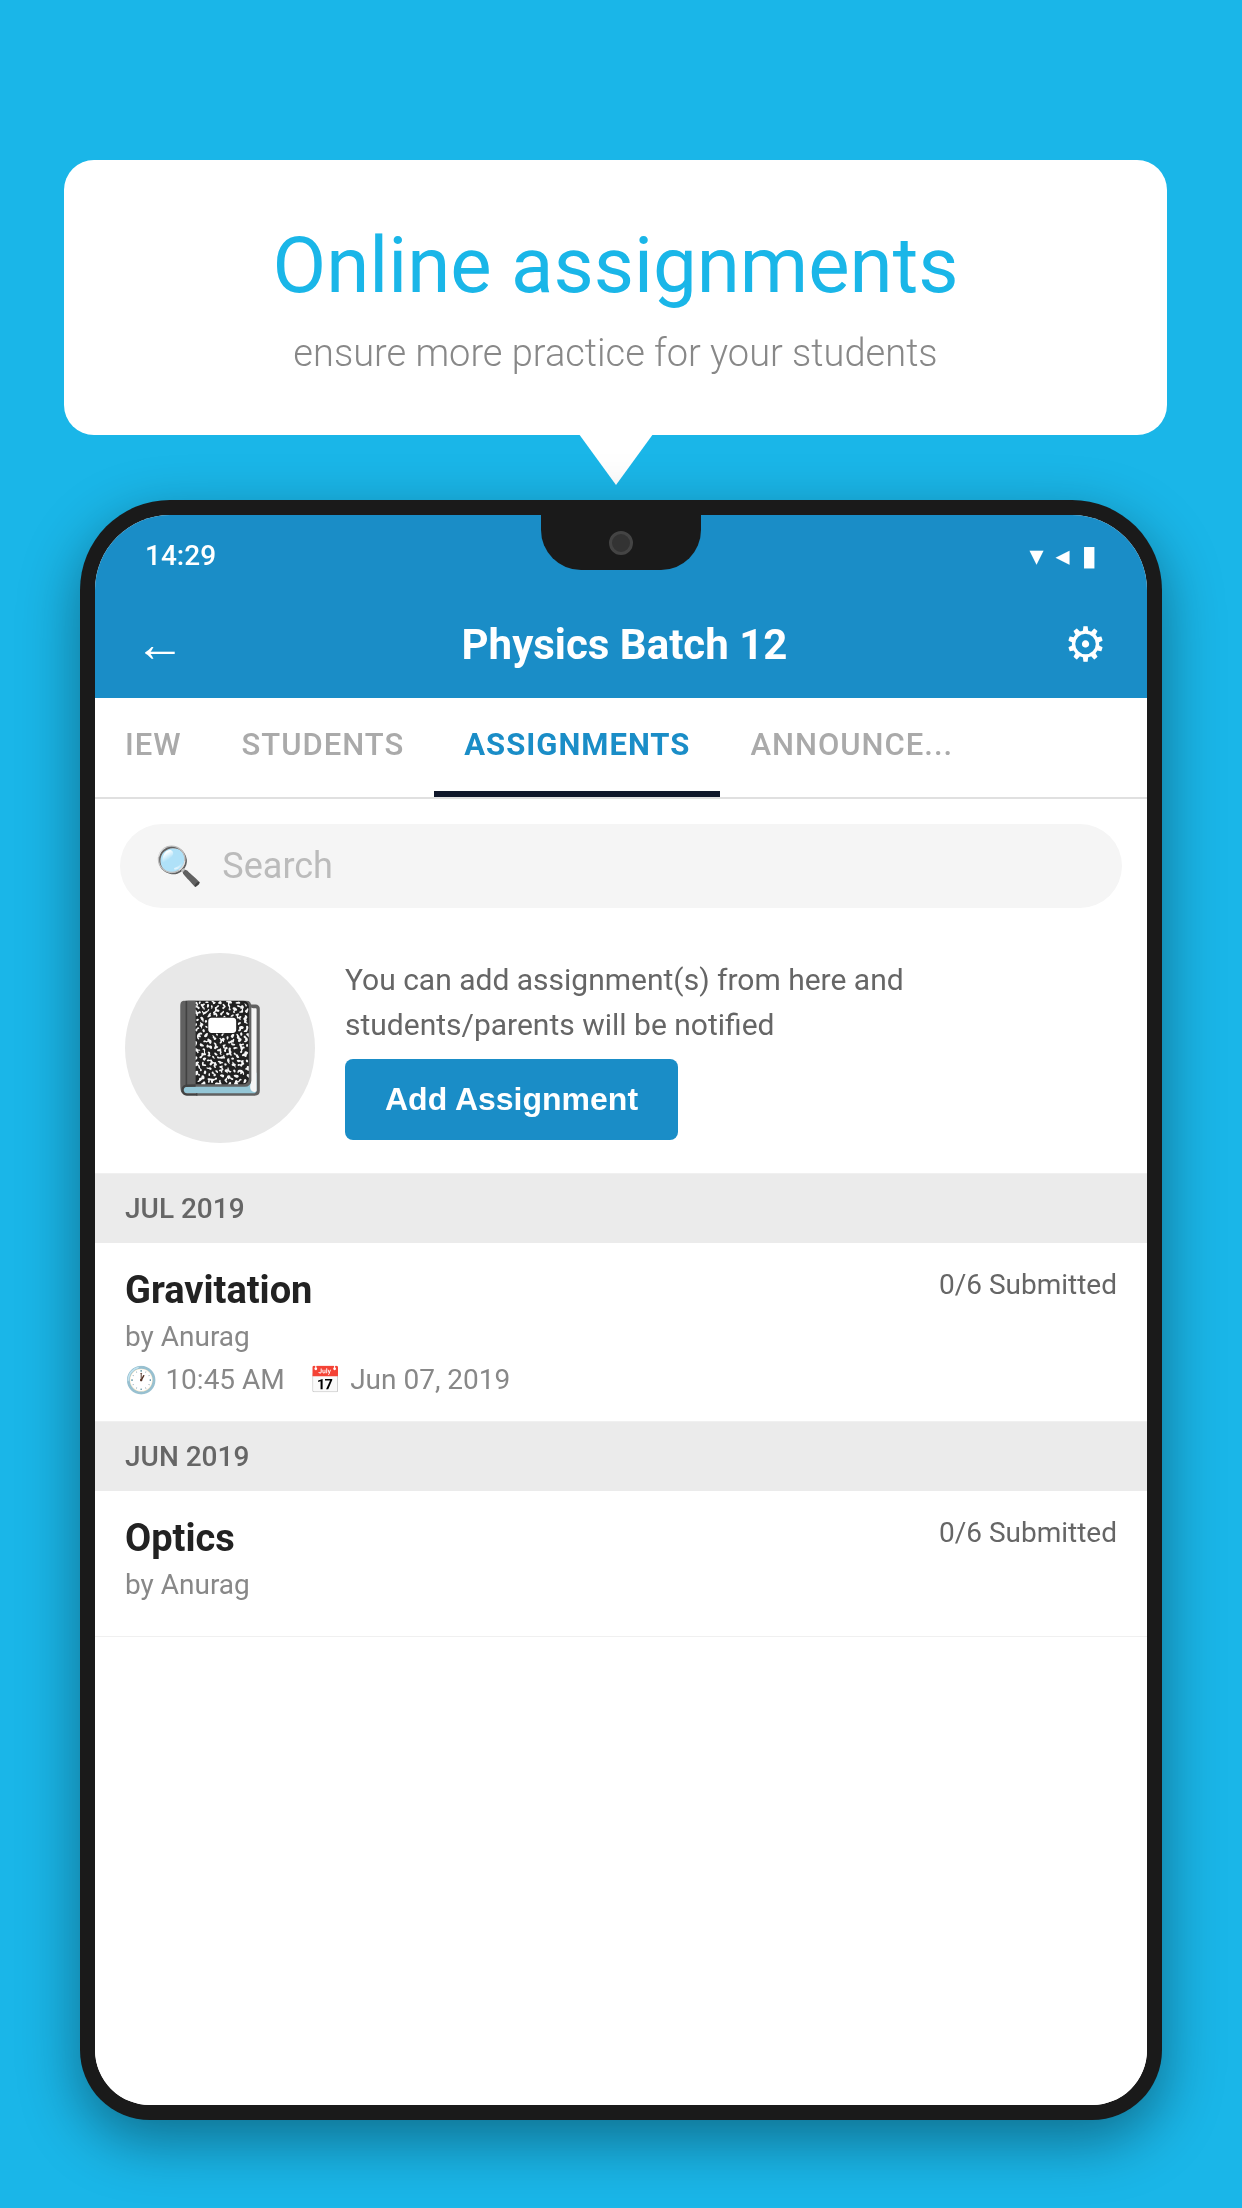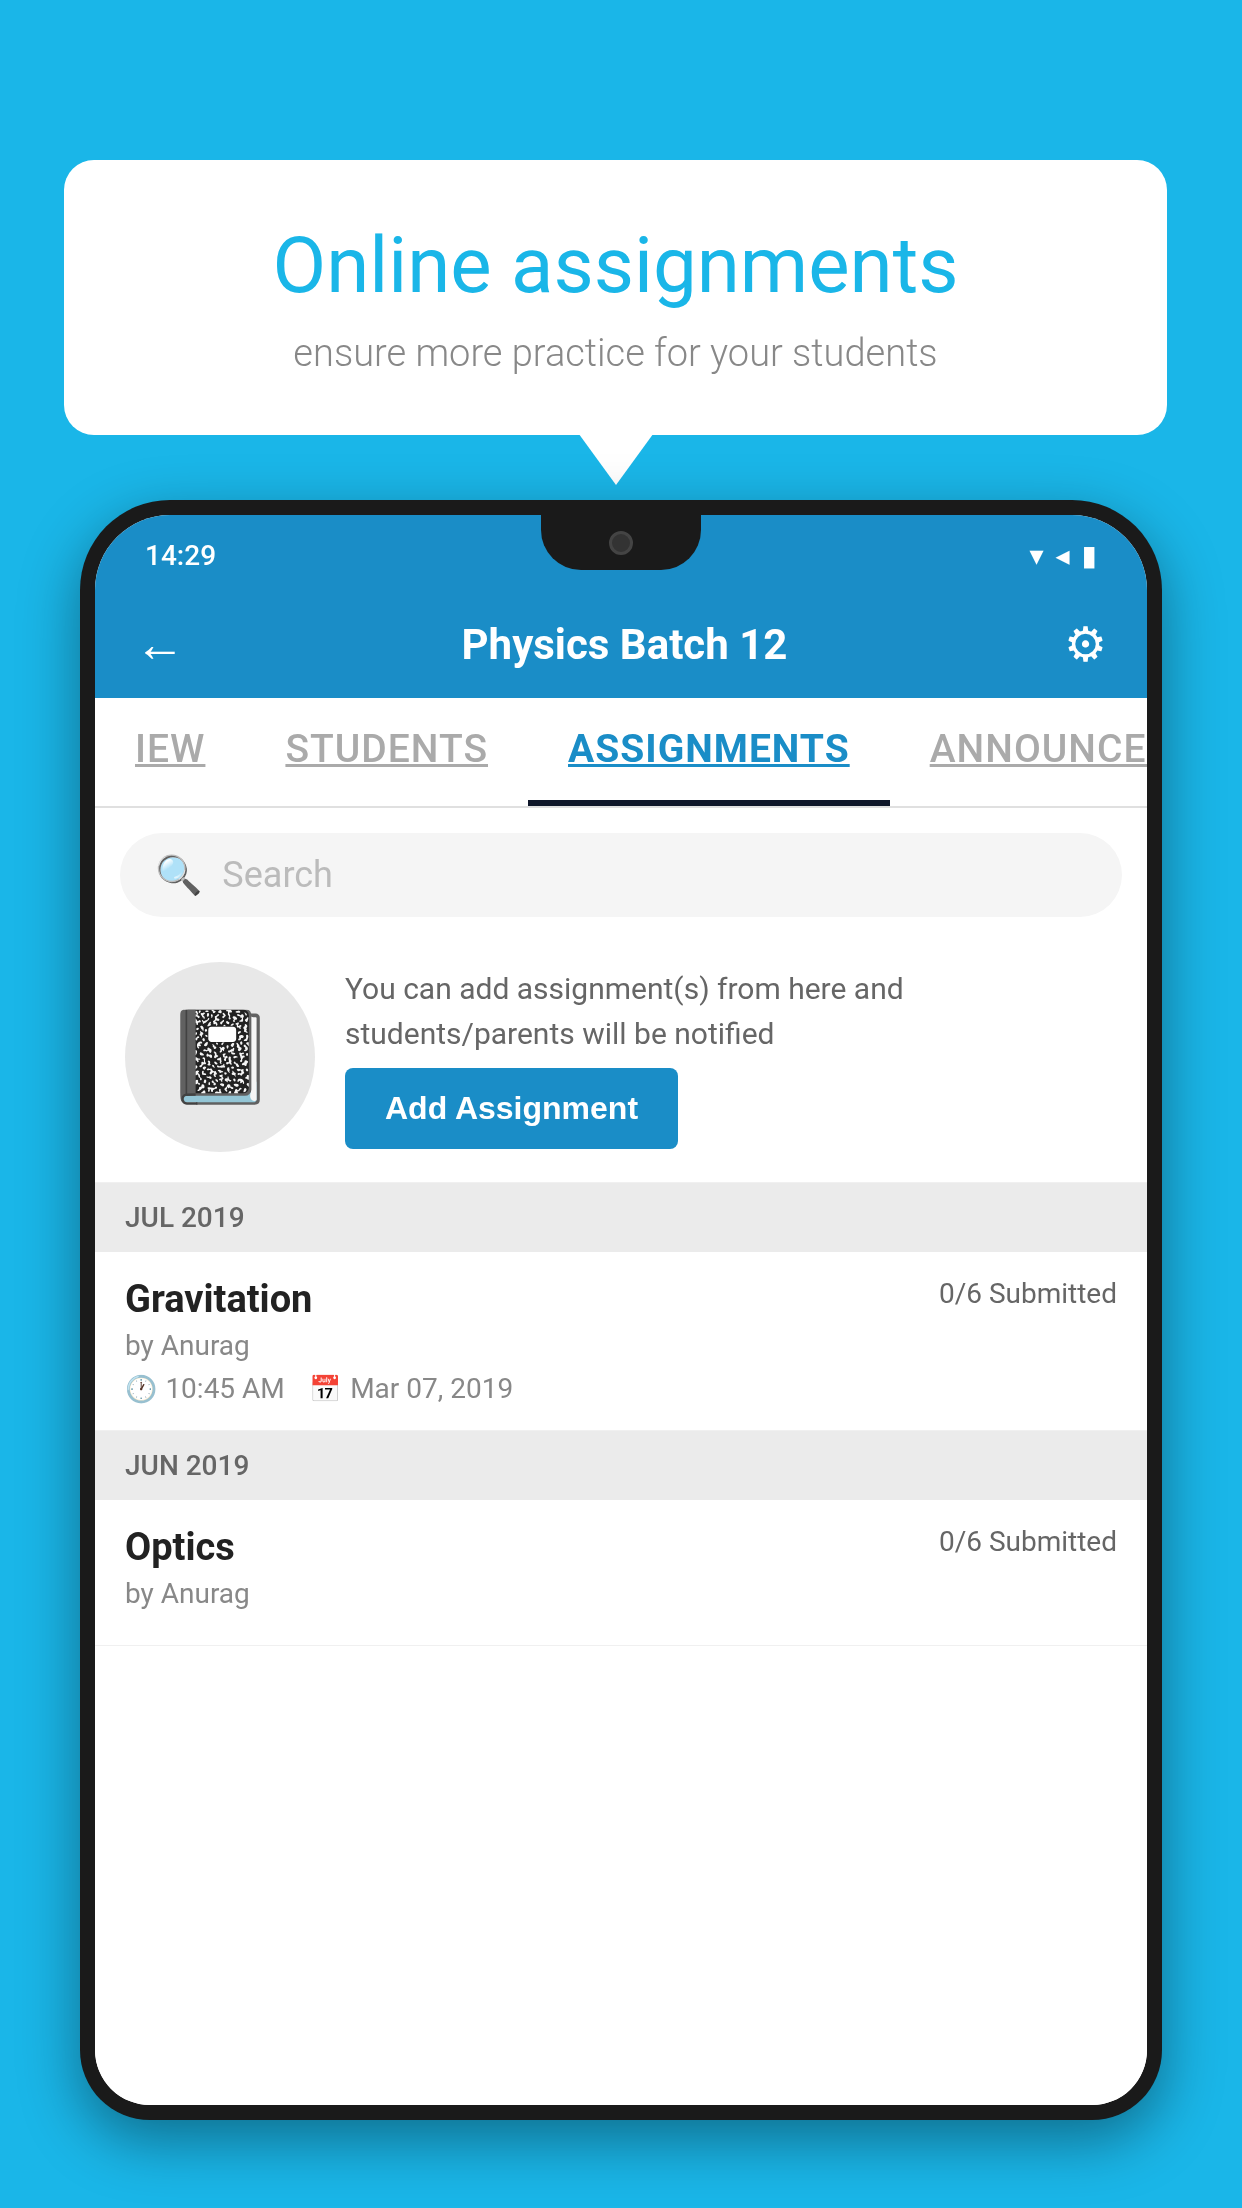--- a/index.html
+++ b/index.html
@@ -161,28 +161,27 @@
 
     
     .tabs-container {
       background: white;
       display: flex;
       border-bottom: 2px solid #e0e0e0;
       flex-shrink: 0;
       overflow: hidden;
     }
     .tab {
-      padding: 28px 40px;
-      font-size: 39px;
+      padding: 28px 30px;
+      font-size: 31px;
       color: #aaa;
       font-weight: 500;
       letter-spacing: 1px;
       white-space: nowrap;
       cursor: pointer;
-      text-decoration: underline;
     }
     .tab.active {
       color: #1a8dc7;
       border-bottom: 6px solid #0f172a;
       font-weight: 700;
     }
 
     
     .content-area {
       flex: 1;
@@ -374,21 +373,21 @@
             <span class="assignment-submitted">0/6 Submitted</span>
           </div>
           <div class="assignment-by">by Anurag</div>
           <div class="assignment-meta">
             <div class="meta-item">
               <span class="meta-icon">🕐</span>
               <span>10:45 AM</span>
             </div>
             <div class="meta-item">
               <span class="meta-icon">📅</span>
-              <span>Mar 07, 2019</span>
+              <span>Jun 07, 2019</span>
             </div>
           </div>
         </div>
 
         <div class="month-header">JUN 2019</div>
         <div class="assignment-item">
           <div class="assignment-top-row">
             <span class="assignment-name">Optics</span>
             <span class="assignment-submitted">0/6 Submitted</span>
           </div>

